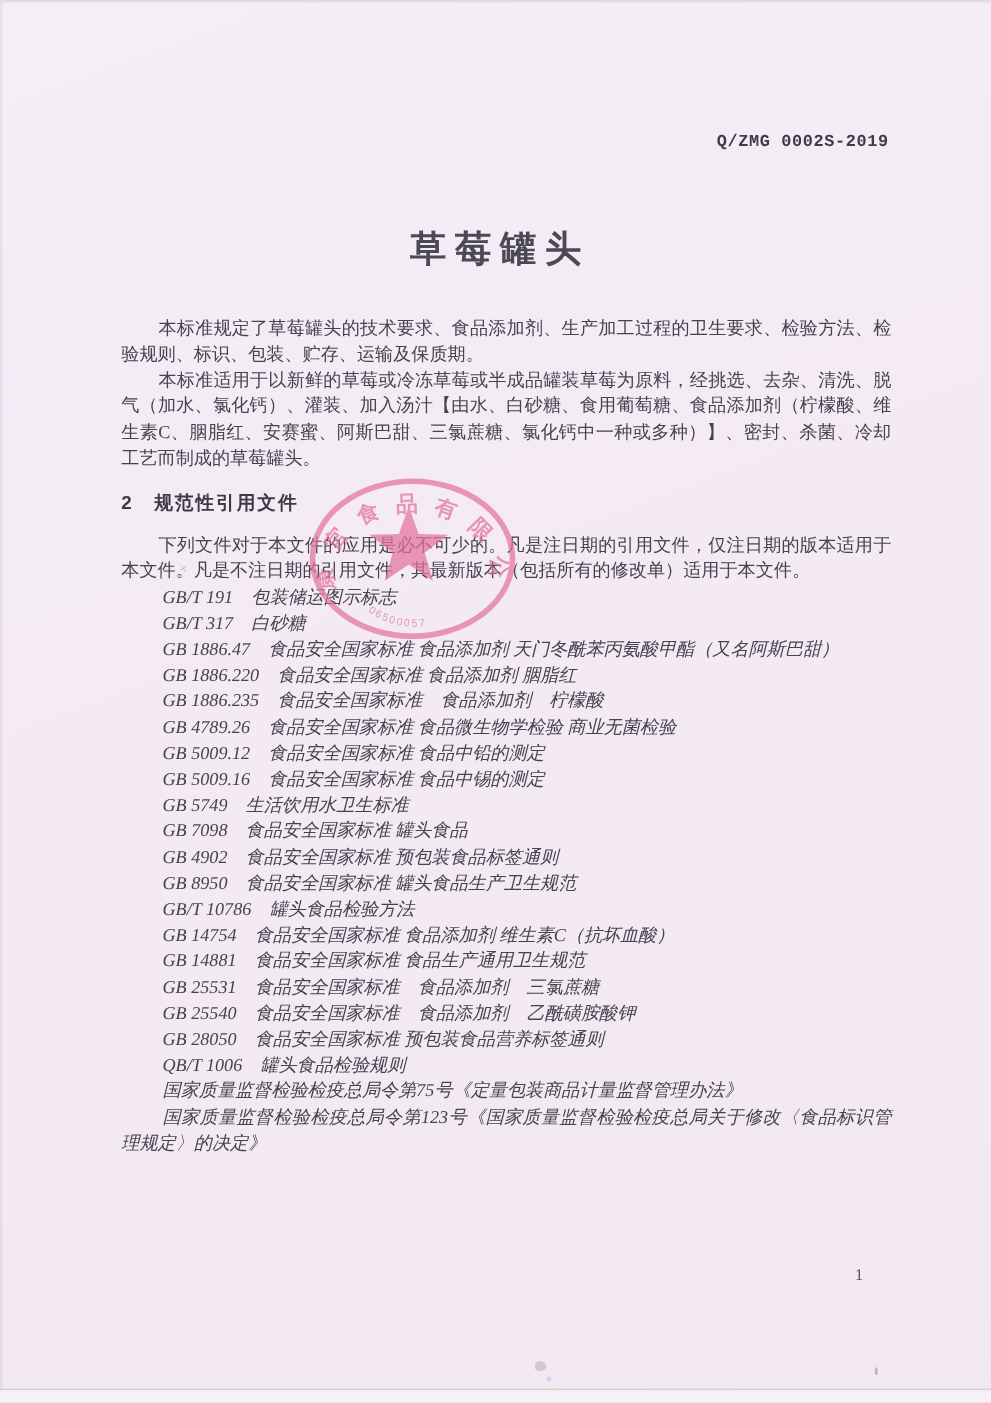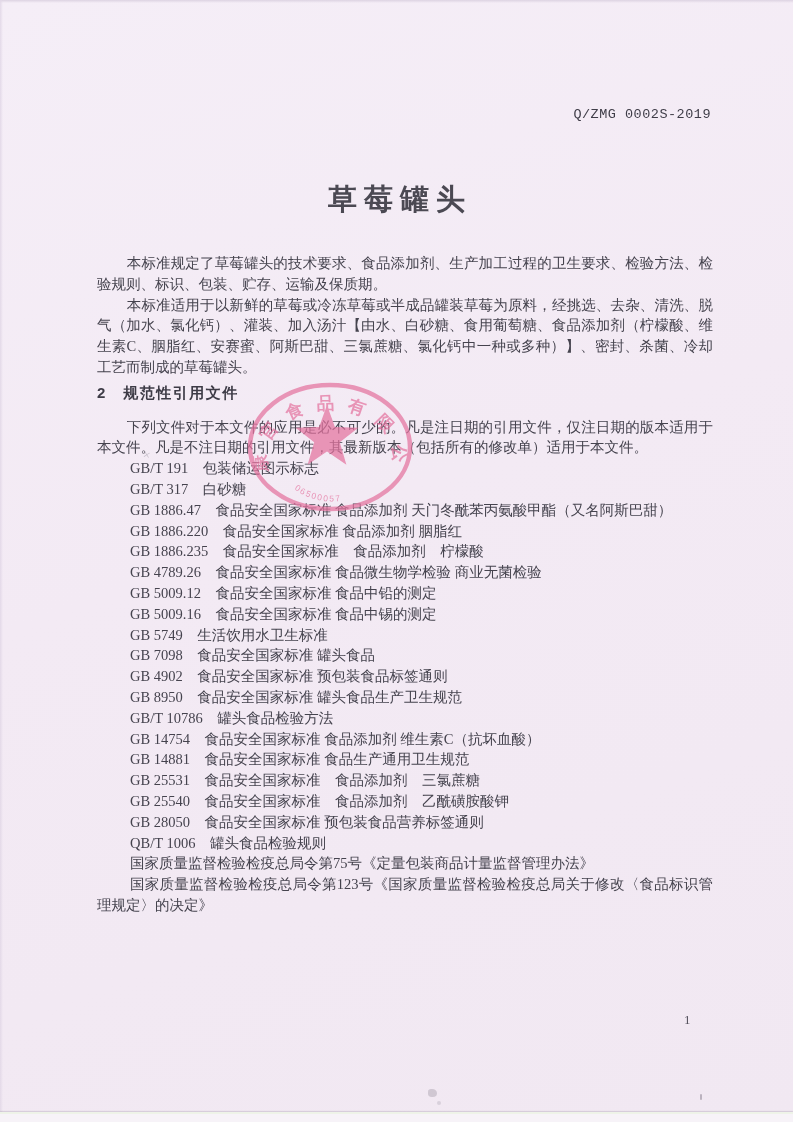--- a/index.html
+++ b/index.html
@@ -13,41 +13,41 @@
     background:linear-gradient(#ddd3e2,rgba(221,211,226,0));}
   .edge-left{position:absolute;left:0;top:0;width:3px;height:100%;
     background:linear-gradient(90deg,#e3d9e8,rgba(227,217,232,0));}
   .edge-bottom-line{position:absolute;left:0;top:1112px;width:100%;height:2px;
     background:#eef3e8;box-shadow:0 -1px 1px rgba(160,150,170,.35);}
   .edge-bottom-strip{position:absolute;left:0;top:1114px;width:100%;height:8px;
     background:#f7f3f8;}
   .doc-number{
     position:absolute;top:107px;right:82px;
     font-family:"Liberation Mono","DejaVu Sans Mono",monospace;
-    font-size:13.5px;letter-spacing:.5px;color:#3e3c47;font-weight:normal;
+    font-size:13.5px;letter-spacing:.5px;color:#3e3c47;font-weight:bold;
   }
   .doc-title{
     position:absolute;top:180px;left:0;width:100%;margin:0;
     text-align:center;font-family:"Liberation Sans","DejaVu Sans",sans-serif;
     font-size:29px;font-weight:bold;letter-spacing:7px;text-indent:7px;color:#4b4953;
   }
   .content{
     position:absolute;left:97px;top:253px;width:616px;
     font-size:14.5px;line-height:20.8px;color:#45434e;
   }
   .sec-heading{
     margin:0;font-family:"Liberation Sans","DejaVu Sans",sans-serif;
     font-size:15px;font-weight:bold;letter-spacing:1.5px;color:#3d3b46;
     line-height:20.8px;
   }
   .sec-heading.first{margin-bottom:15px;}
-  .sec-heading.second{margin-top:5px;margin-bottom:13px;}
+  .sec-heading.second{margin-top:15px;margin-bottom:13px;}
   .content p{margin:0;text-indent:2.05em;text-align:justify;}
   ul.refs{margin:0;padding:0;list-style:none;}
-  ul.refs li{text-indent:33px;text-align:justify;}
+  ul.refs li{text-indent:33px;text-align:justify;font-style:italic;}
   .page-number{
     position:absolute;left:684px;top:1012px;font-size:13px;color:#55525e;
   }
   .stamp{position:absolute;left:230px;top:365px;width:200px;height:172px;
     opacity:.72;pointer-events:none;}
   .pencil-mark{position:absolute;left:143px;top:447px;font-size:13px;color:#8d8895;
     opacity:.45;transform:rotate(12deg);}
   .speck{position:absolute;border-radius:50%;background:#7a7280;}
   .speck.s1{left:428px;top:1089px;width:9px;height:8px;opacity:.28;border-radius:40% 60% 55% 45%;}
   .speck.s2{left:437px;top:1101px;width:4px;height:4px;opacity:.2;}

